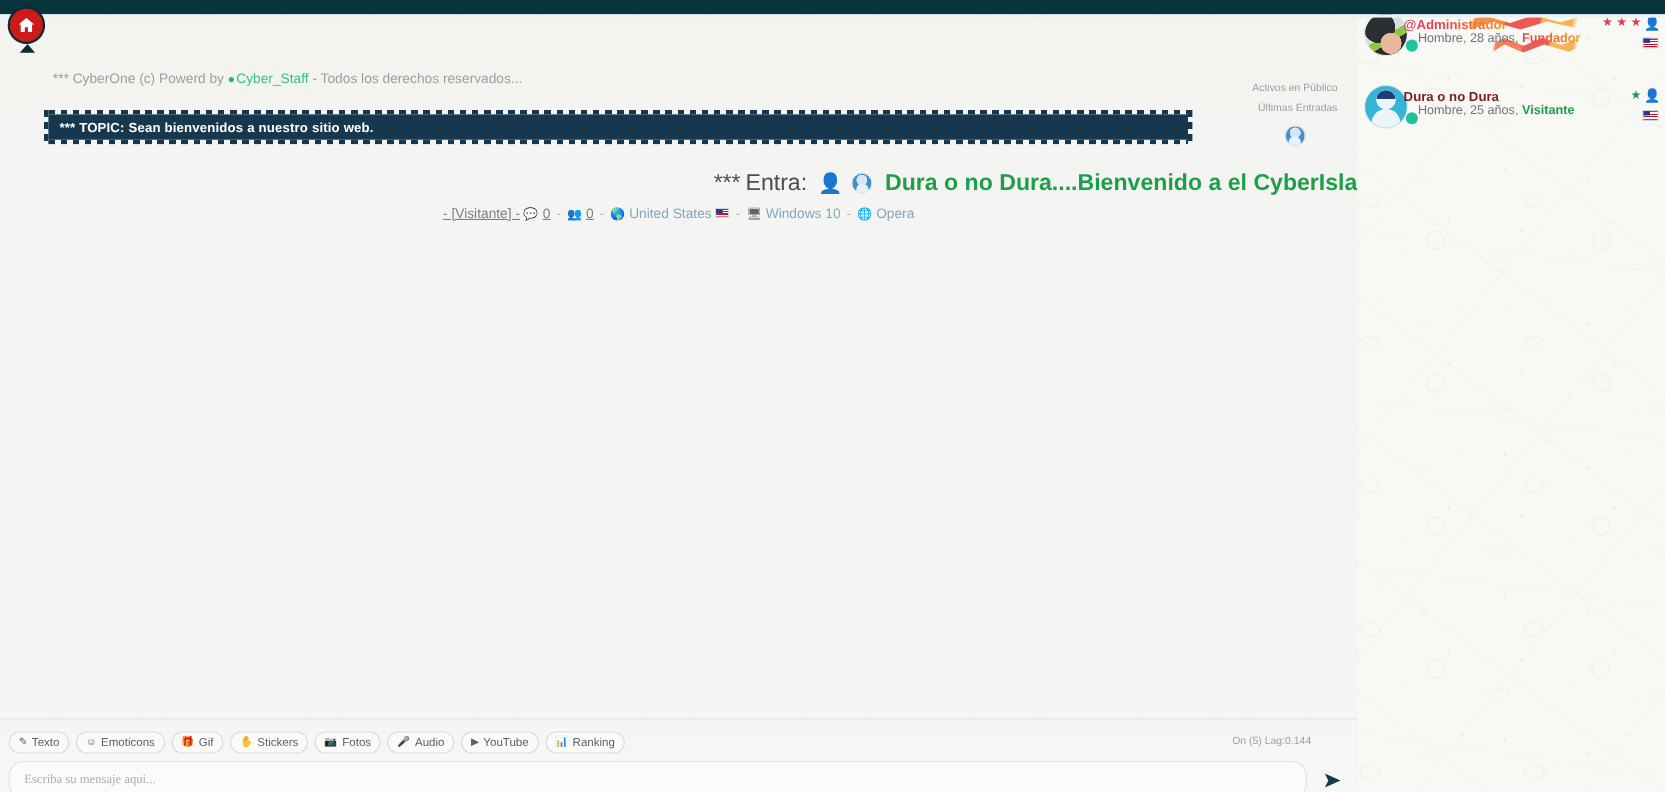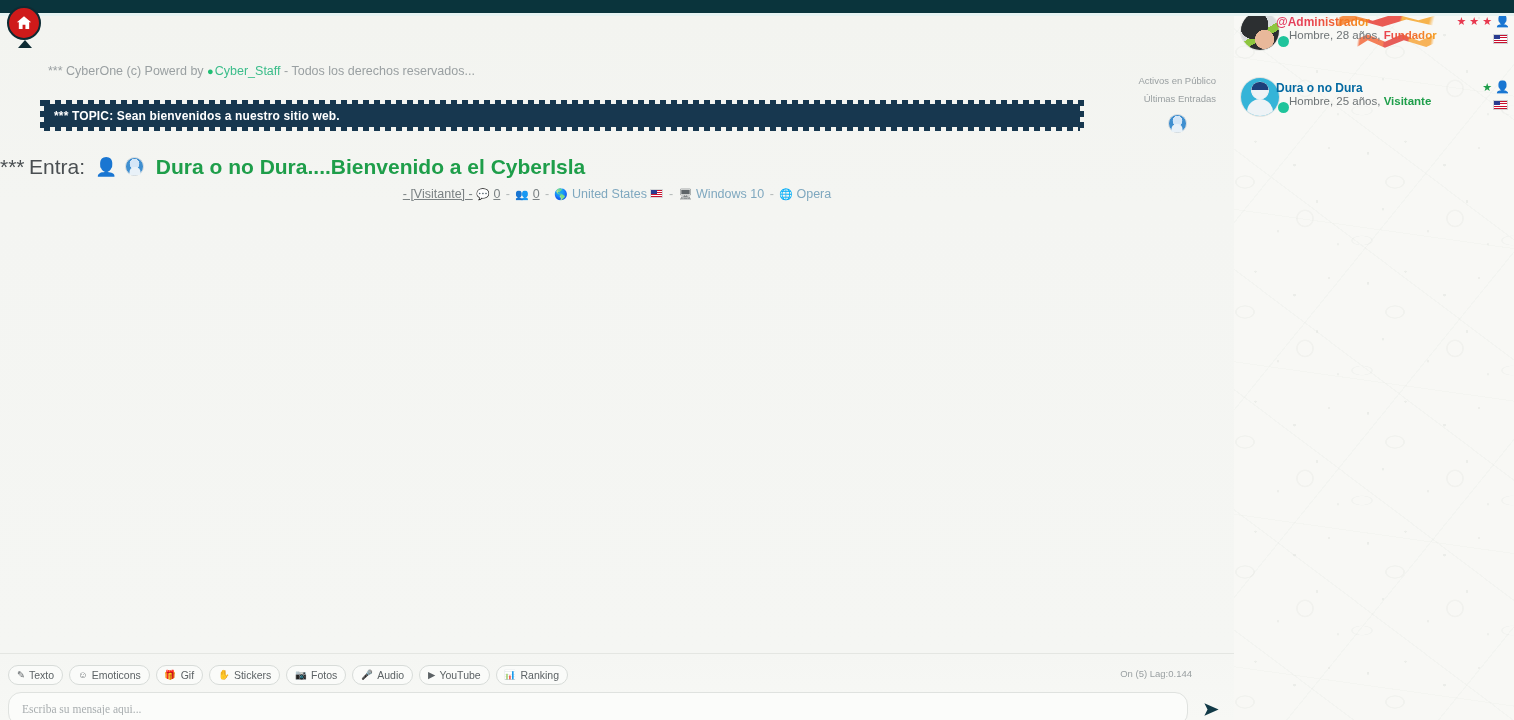--- a/index.html
+++ b/index.html
@@ -115,21 +115,21 @@
   .topic-text {
     position: relative;
     padding-left: 10px;
     color: #ffffff; font-size: 12px; font-weight: bold;
     letter-spacing: .15px; white-space: nowrap;
   }
 
   
   .entry-line {
     position: absolute; top: 139px; left: 0; width: 1234px;
-    text-align: left; white-space: nowrap;
+    text-align: right; white-space: nowrap;
   }
   .entry-stars { color: #4a4f52; font-size: 21px; font-weight: 400; vertical-align: middle; }
   .entry-label { color: #4a4f52; font-size: 21px; font-weight: 400; vertical-align: middle; }
   .entry-ico1 { font-size: 18px; vertical-align: middle; margin: 0 1px 0 6px; color: #5a5f62; }
   .entry-ico2 {
     display: inline-block; vertical-align: middle;
     width: 19px; height: 19px; border-radius: 50%;
     background: radial-gradient(circle at 50% 34%, #d4e6f7 0 34%, #3f8fd0 36% 100%);
     border: 1px solid #cfd8de; margin: 0 7px 0 2px;
     position: relative; top: -1px;
@@ -275,21 +275,21 @@
   .u-name {
     position: absolute; left: 42px; top: 12px;
     font-size: 12px; font-weight: bold; white-space: nowrap;
   }
   .name-admin {
     color: #d4305e;
     background: linear-gradient(90deg,#e03a66 0%, #e8434f 38%, #f26a2a 70%, #f5a020 100%);
     -webkit-background-clip: text; background-clip: text;
     -webkit-text-fill-color: transparent;
   }
-  .name-green { color: #0369a1; }
+  .name-green { color: #7f1d1d; }
 
   .streak {
     position: absolute; left: 98px; top: 10px;
     width: 120px; height: 15px; pointer-events: none;
     background:
       linear-gradient(104deg, transparent 0 6%, rgba(244,120,32,.88) 8% 30%,
         rgba(231,58,50,.9) 32% 56%, rgba(246,160,30,.85) 58% 80%, transparent 84% 100%);
     clip-path: polygon(0 42%, 14% 8%, 34% 52%, 52% 6%, 72% 48%, 88% 14%, 100% 44%, 86% 86%, 62% 44%, 42% 92%, 20% 44%, 6% 88%);
     opacity: .92;
   }

